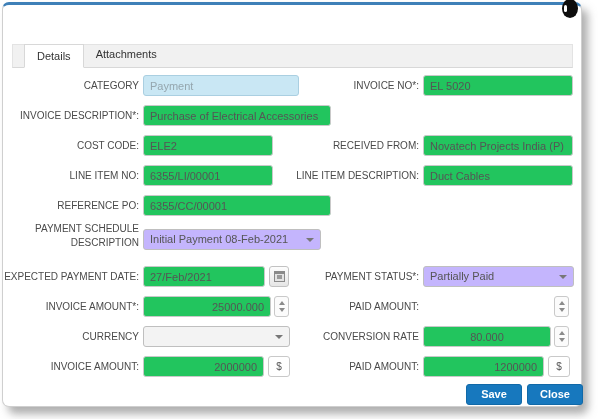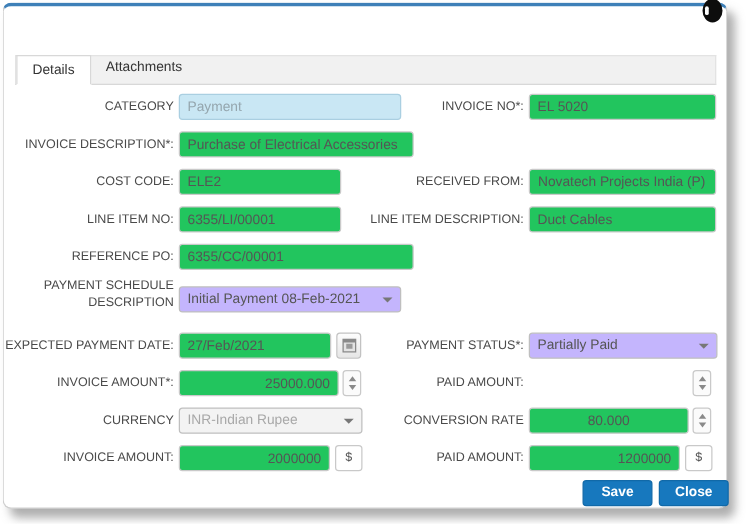--- a/index.html
+++ b/index.html
@@ -43,21 +43,21 @@
     display: flex; align-items: flex-end;
   }
   .tab {
     font-size: 11px; color: #333; height: 24px;
     line-height: 23px; padding: 0 12px; cursor: pointer;
   }
   .tab.active {
     background: #ffffff;
     border: 1px solid #d8d8d8;
     border-bottom: 1px solid #ffffff;
-    margin-bottom: -1px;
+    margin-left: 11px; margin-bottom: -1px;
   }
   .lbl {
     position: absolute;
     font-size: 10px; font-weight: normal; color: #4a4a4a;
     text-align: right; line-height: 21px;
     white-space: nowrap;
   }
   .lbl.wrap { white-space: normal; line-height: 14px; }
   .inp {
     position: absolute; height: 21px;
@@ -131,21 +131,21 @@
 
   <div class="dialog-title">Update Invoice</div>
   <div class="corner-icon"></div>
 
   <div class="tabstrip">
     <div class="tab active">Details</div>
     <div class="tab">Attachments</div>
   </div>
 
   <div class="lbl" style="left:0;width:136px;top:70px">CATEGORY</div>
-  <input class="inp disabled-blue" style="left: 140px; top: 70px; width: 178px;" type="text" disabled="" value="Payment">
+  <input class="inp disabled-blue" style="left: 140px; top: 70px; width: 156px;" type="text" disabled="" value="Payment">
   <div class="lbl" style="left:276px;width:140px;top:70px">INVOICE NO*:</div>
   <input class="inp" style="left: 420px; top: 70px; width: 150px;" type="text" value="EL 5020">
 
   <div class="lbl" style="left:0;width:136px;top:100px">INVOICE DESCRIPTION*:</div>
   <input class="inp" style="left: 140px; top: 100px; width: 188px;" type="text" value="Purchase of Electrical Accessories">
 
   <div class="lbl" style="left:0;width:136px;top:130px">COST CODE:</div>
   <input class="inp" style="left: 140px; top: 130px; width: 130px;" type="text" value="ELE2">
   <div class="lbl" style="left:276px;width:140px;top:130px">RECEIVED FROM:</div>
   <input class="inp" style="left: 420px; top: 130px; width: 150px;" type="text" value="Novatech Projects India (P) Ltd.">
@@ -182,21 +182,20 @@
     <div class="spin-down"></div>
   </div>
   <div class="lbl" style="left:276px;width:140px;top:291px">PAID AMOUNT:</div>
   <div class="spinner" style="left:551px;top:291px">
     <div class="spin-up"></div>
     <div class="spin-down"></div>
   </div>
 
   <div class="lbl" style="left:0;width:136px;top:321px">CURRENCY</div>
   <div class="sel disabled" style="left:140px;top:321px;width:147px">
-    <span>INR-Indian Rupee</span>
     <div class="caret"></div>
   </div>
   <div class="lbl" style="left:276px;width:140px;top:321px">CONVERSION RATE</div>
   <input class="inp num" style="left: 420px; top: 321px; width: 128px; text-align: center;" type="text" value="80.000">
   <div class="spinner" style="left:551px;top:321px">
     <div class="spin-up"></div>
     <div class="spin-down"></div>
   </div>
 
   <div class="lbl" style="left:0;width:136px;top:351px">INVOICE AMOUNT:</div>

